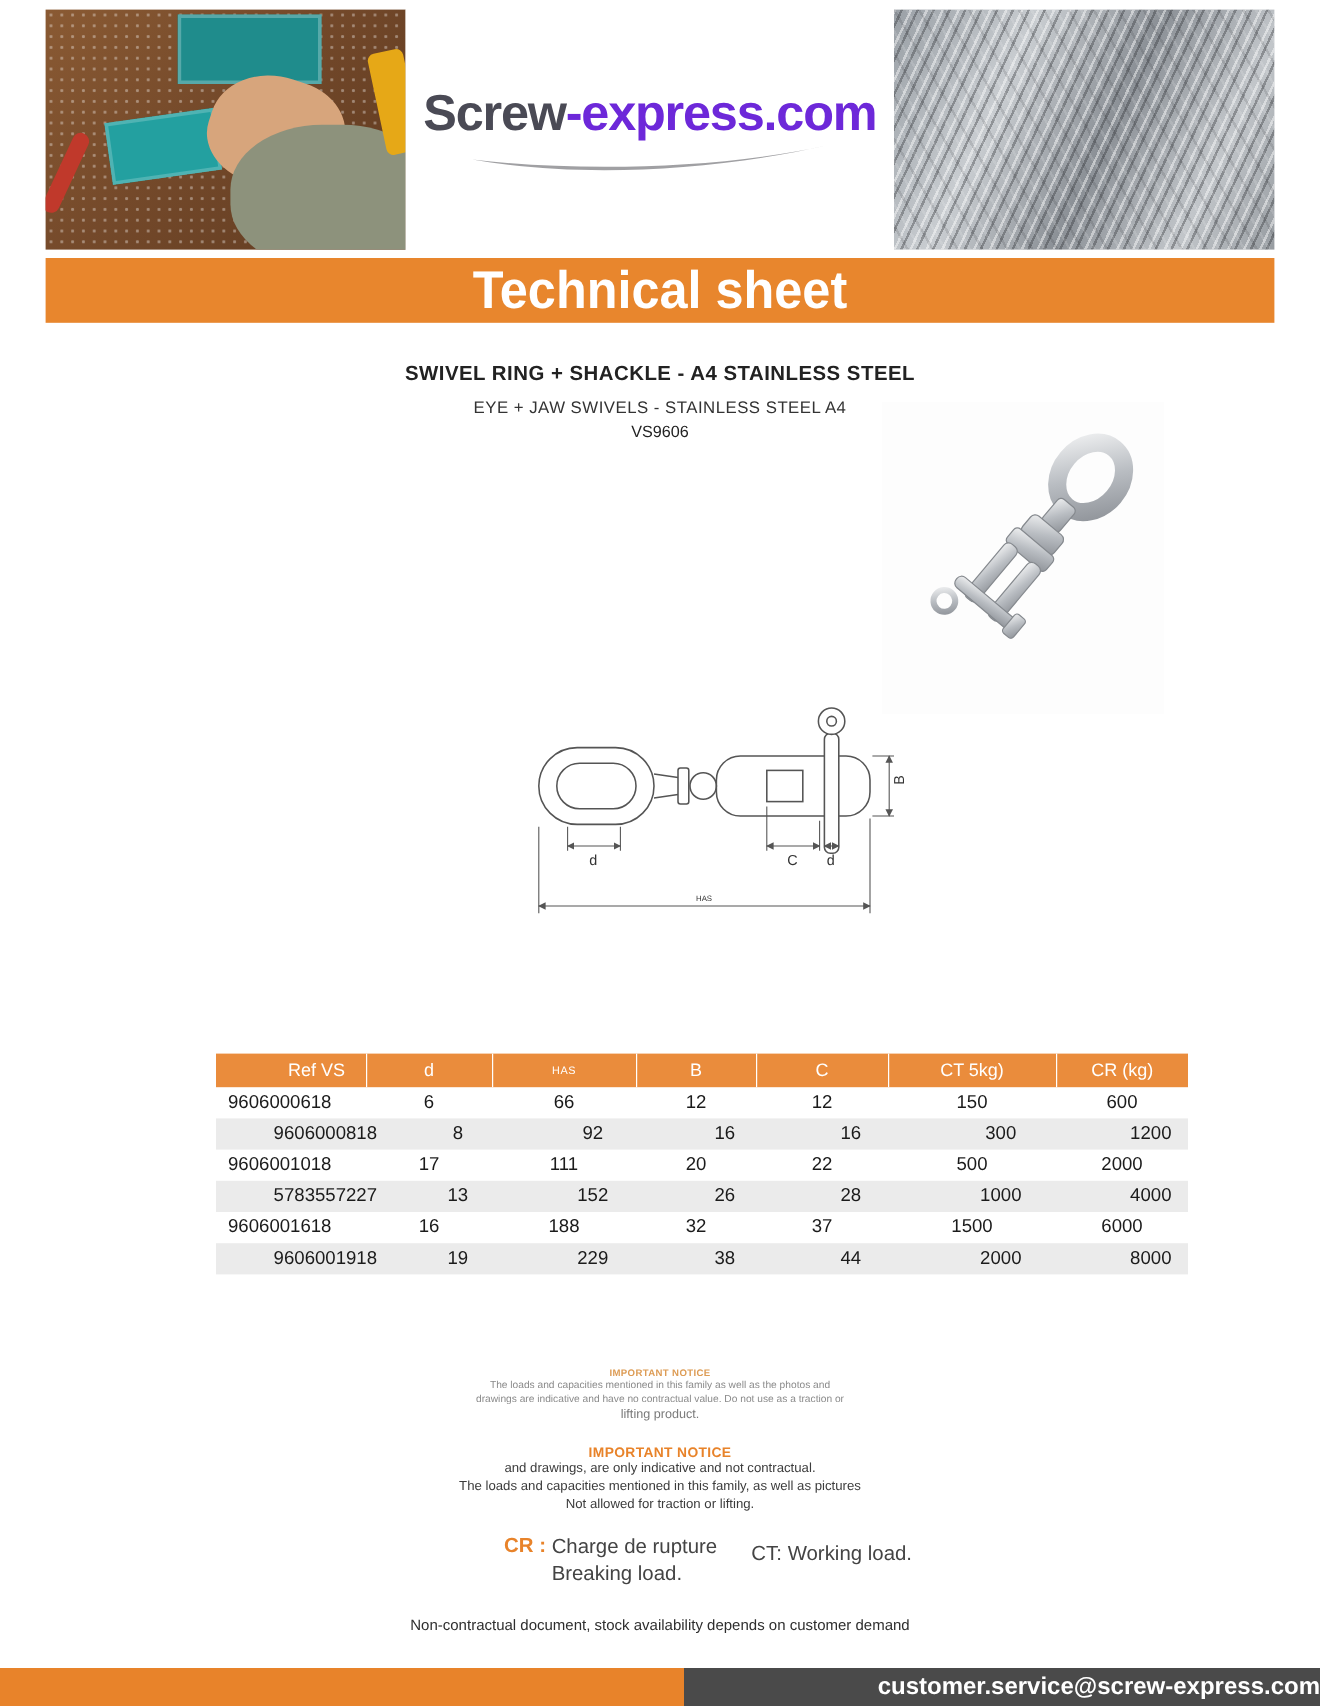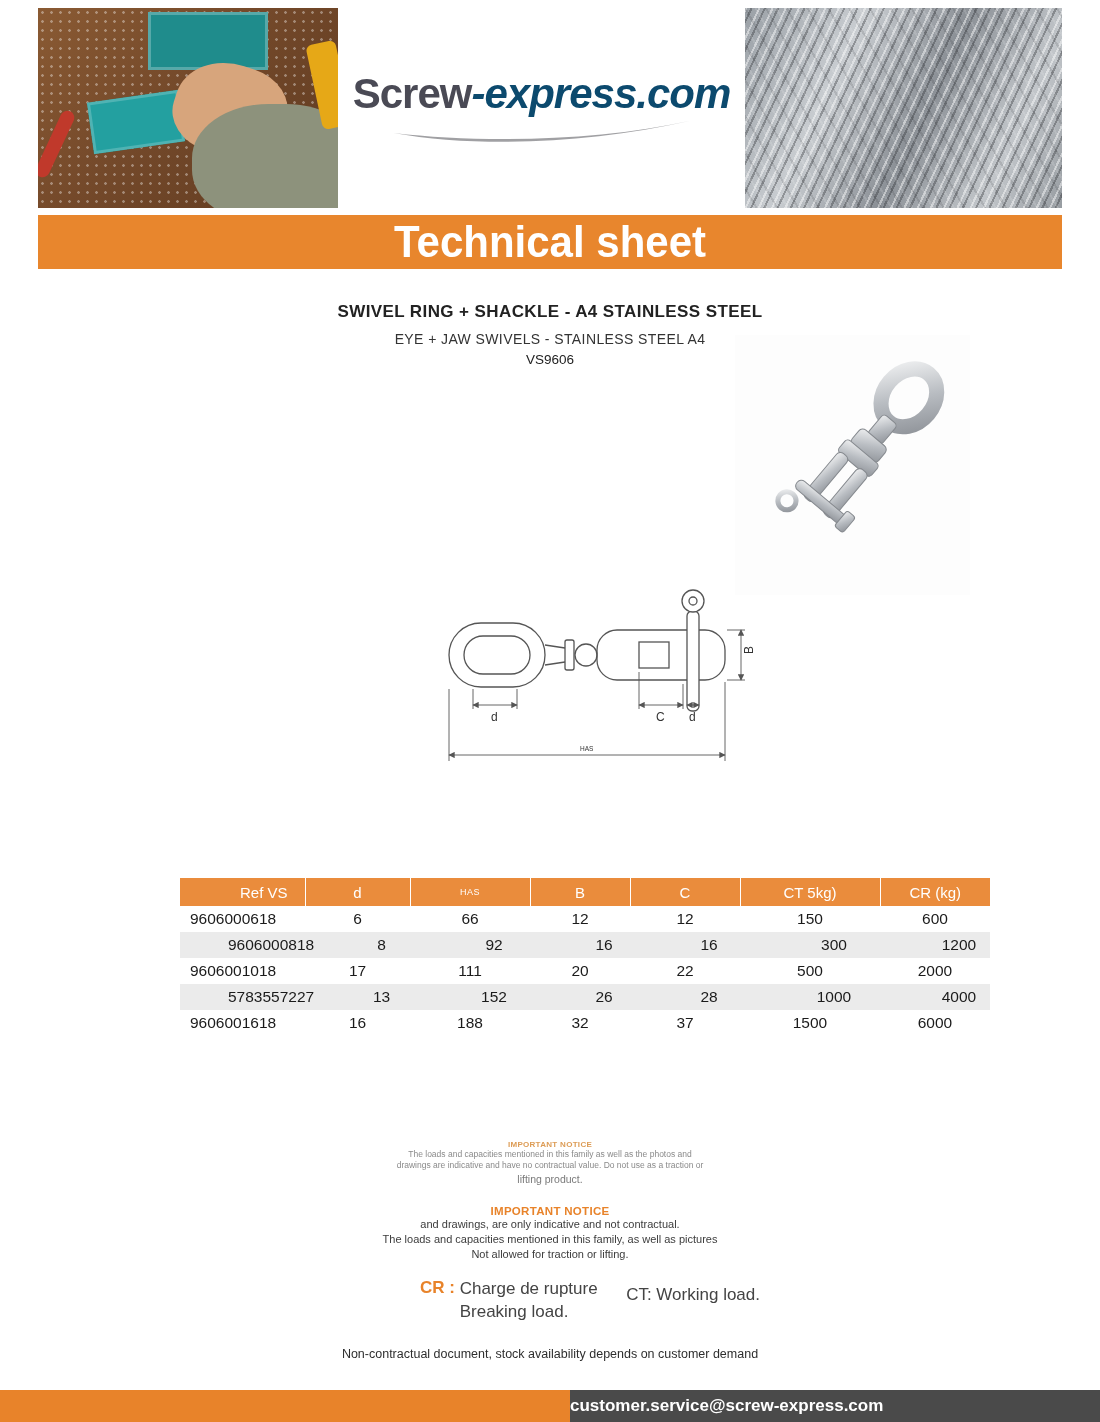--- a/index.html
+++ b/index.html
@@ -33,21 +33,21 @@
     border-radius:45%; }
   .tool-red { position:absolute; left:10px; bottom:28px; width:14px; height:72px; background:#c0392b;
     border-radius:7px; transform:rotate(25deg); }
   .drill { position:absolute; right:-6px; top:34px; width:30px; height:86px; background:#e6a817;
     border-radius:6px; transform:rotate(-12deg); }
 
   .logo-area { position:absolute; left:338px; top:8px; width:407px; height:200px; background:#fff;
     display:flex; flex-direction:column; align-items:center; justify-content:center; }
   .logo-text { font-size:42px; font-weight:bold; white-space:nowrap; letter-spacing:-1px; }
   .logo-dark { color:#4a4a55; }
-  .logo-orange { color:#0c4a6e; font-style:italic; }
+  .logo-orange { color:#6d28d9; }
   .swoosh { width:330px; height:28px; margin-top:0; }
 
   .banner { position:absolute; left:38px; top:215px; width:1024px; height:54px; background:#E8862D;
     display:flex; align-items:center; justify-content:center; }
   .banner span { color:#fff; font-size:42px; font-weight:bold; letter-spacing:0; transform:scaleY(1.05); }
 
   
   .title    { position:absolute; left:0; top:302px; width:1100px; text-align:center;
               font-size:17px; font-weight:bold; color:#222; letter-spacing:.4px; }
   .subtitle { position:absolute; left:0; top:331px; width:1100px; text-align:center;
@@ -88,21 +88,21 @@
   .cr-lines { display:inline-block; vertical-align:top; text-align:left; line-height:1.35; }
   .legend-ct { margin-top:7px; }
 
   .bottom-note { position:absolute; left:0; top:1347px; width:1100px; text-align:center;
     font-size:12.5px; color:#2e2e2e; }
 
   
   .footer { position:absolute; left:0; top:1390px; width:1100px; height:32px; display:flex; }
   .footer-orange { flex:1; background:#E8832A; }
   .footer-gray { width:530px; background:#4A4A4A; color:#fff; display:flex; align-items:center;
-    justify-content:flex-start; font-weight:bold; font-size:17px; }
+    justify-content:flex-end; font-weight:bold; font-size:20px; }
 </style>
 </head>
 <body>
 
 <div class="page">
 
   <div class="hdr-photo left">
     <div class="speckles"></div>
     <div class="tray1"></div>
     <div class="tray2"></div>
@@ -248,20 +248,29 @@
         </tr>
         <tr>
           <td>9606001618</td>
           <td>16</td>
           <td>188</td>
           <td>32</td>
           <td>37</td>
           <td>1500</td>
           <td>6000</td>
         </tr>
+        <tr class="alt">
+          <td>9606001918</td>
+          <td>19</td>
+          <td>229</td>
+          <td>38</td>
+          <td>44</td>
+          <td>2000</td>
+          <td>8000</td>
+        </tr>
       </tbody>
   </table>
 
   <div class="notice-small">
     <div class="nt">IMPORTANT NOTICE</div>
     <div class="l1">The loads and capacities mentioned in this family as well as the photos and</div>
     <div class="l2">drawings are indicative and have no contractual value. Do not use as a traction or</div>
     <div class="l3">lifting product.</div>
   </div>
 

